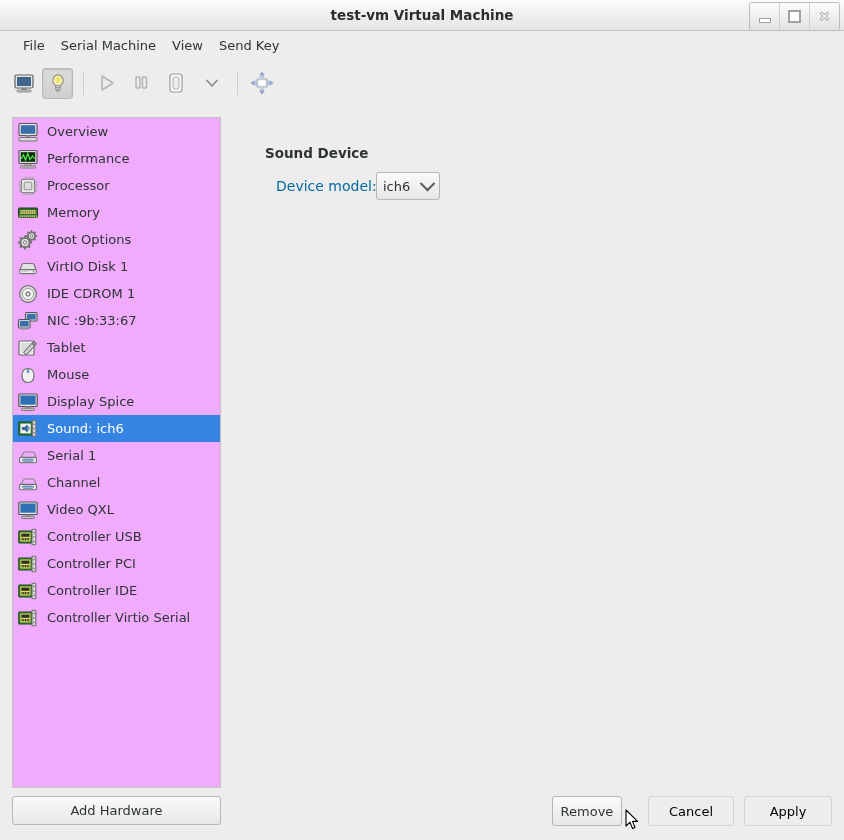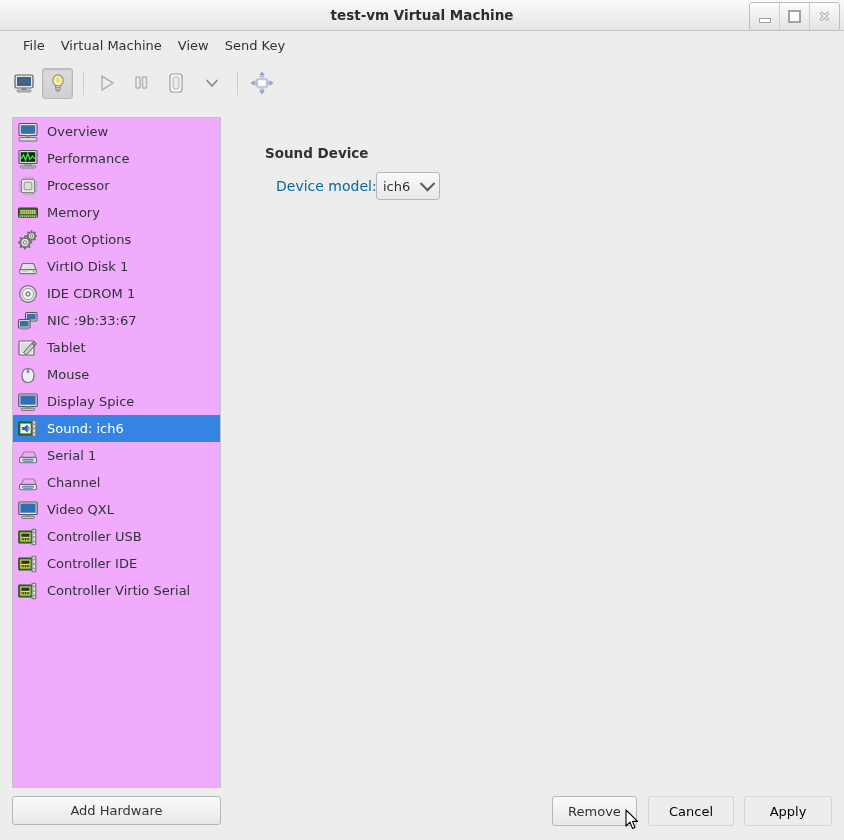--- a/index.html
+++ b/index.html
@@ -234,21 +234,21 @@
     justify-content: center;
     font-size: 13px;
     color: #2e3436;
     box-sizing: border-box;
   }
   .action-btn.disabled {
     color: #000000;
     background: #ededed;
     border-color: #d4d4d4;
   }
-  #btn-remove { left: 552px; top: 796px; width: 85px; }
+  #btn-remove { left: 552px; top: 796px; width: 70px; }
   #btn-cancel { left: 648px; top: 796px; width: 86px; }
   #btn-apply  { left: 744px; top: 796px; width: 88px; }
 
   
   #cursor {
     position: absolute;
     left: 625px; top: 809px;
     width: 14px; height: 22px;
     pointer-events: none;
   }
@@ -266,21 +266,21 @@
       <span class="sq-max"></span>
     </div>
     <div class="winbtn">
       <span class="glyph">✕</span>
     </div>
   </div>
 </div>
 
 <div id="menubar">
   <div class="menu-item">File</div>
-  <div class="menu-item">Virtual Machine</div>
+  <div class="menu-item">Serial Machine</div>
   <div class="menu-item">View</div>
   <div class="menu-item">Send Key</div>
 </div>
 
 <div id="toolbar">
 
   <div class="tb-btn">
     <svg width="22" height="22" viewBox="0 0 22 22">
       <rect x="2" y="3" width="18" height="13" rx="1.5" fill="#e8e8e8" stroke="#5f5f5f" stroke-width="1.2"></rect>
       <rect x="4" y="5" width="14" height="9" fill="#41658a"></rect>
@@ -568,37 +568,54 @@
         <rect x="4.5" y="12" width="1.1" height="2.4" fill="#2f2f2f"></rect>
         <rect x="6.2" y="12" width="1.1" height="2.4" fill="#2f2f2f"></rect>
         <rect x="7.9" y="12" width="1.1" height="2.4" fill="#2f2f2f"></rect>
         <rect x="9.6" y="12" width="1.1" height="2.4" fill="#2f2f2f"></rect>
         <rect x="11.3" y="12" width="1.1" height="2.4" fill="#2f2f2f"></rect>
         <rect x="15" y="3.2" width="3.8" height="15.6" rx="0.6" fill="#dcdcdc" stroke="#6f6f6f" stroke-width="1.1"></rect>
         <circle cx="16.9" cy="6.6" r="1" fill="#8f8f8f"></circle>
         <circle cx="16.9" cy="11" r="1" fill="#8f8f8f"></circle>
         <circle cx="16.9" cy="15.4" r="1" fill="#8f8f8f"></circle>
       </svg>
-      <span class="hw-label">Controller IDE</span>
+      <span class="hw-label">Controller PCI</span>
     </div>
     <div class="hw-row">
       <svg viewBox="0 0 22 22" class="hw-icon">
         <rect x="1.8" y="5" width="13.2" height="12" rx="0.7" fill="#2f7a2f" stroke="#1d4d1d" stroke-width="1.1"></rect>
         <rect x="3.3" y="6.5" width="10.2" height="9" fill="#dede5a"></rect>
         <rect x="4.3" y="7.6" width="8.2" height="3.2" fill="#2f2f2f"></rect>
         <rect x="4.5" y="12" width="1.1" height="2.4" fill="#2f2f2f"></rect>
         <rect x="6.2" y="12" width="1.1" height="2.4" fill="#2f2f2f"></rect>
         <rect x="7.9" y="12" width="1.1" height="2.4" fill="#2f2f2f"></rect>
         <rect x="9.6" y="12" width="1.1" height="2.4" fill="#2f2f2f"></rect>
         <rect x="11.3" y="12" width="1.1" height="2.4" fill="#2f2f2f"></rect>
         <rect x="15" y="3.2" width="3.8" height="15.6" rx="0.6" fill="#dcdcdc" stroke="#6f6f6f" stroke-width="1.1"></rect>
         <circle cx="16.9" cy="6.6" r="1" fill="#8f8f8f"></circle>
         <circle cx="16.9" cy="11" r="1" fill="#8f8f8f"></circle>
         <circle cx="16.9" cy="15.4" r="1" fill="#8f8f8f"></circle>
       </svg>
+      <span class="hw-label">Controller IDE</span>
+    </div>
+    <div class="hw-row">
+      <svg viewBox="0 0 22 22" class="hw-icon">
+        <rect x="1.8" y="5" width="13.2" height="12" rx="0.7" fill="#2f7a2f" stroke="#1d4d1d" stroke-width="1.1"></rect>
+        <rect x="3.3" y="6.5" width="10.2" height="9" fill="#dede5a"></rect>
+        <rect x="4.3" y="7.6" width="8.2" height="3.2" fill="#2f2f2f"></rect>
+        <rect x="4.5" y="12" width="1.1" height="2.4" fill="#2f2f2f"></rect>
+        <rect x="6.2" y="12" width="1.1" height="2.4" fill="#2f2f2f"></rect>
+        <rect x="7.9" y="12" width="1.1" height="2.4" fill="#2f2f2f"></rect>
+        <rect x="9.6" y="12" width="1.1" height="2.4" fill="#2f2f2f"></rect>
+        <rect x="11.3" y="12" width="1.1" height="2.4" fill="#2f2f2f"></rect>
+        <rect x="15" y="3.2" width="3.8" height="15.6" rx="0.6" fill="#dcdcdc" stroke="#6f6f6f" stroke-width="1.1"></rect>
+        <circle cx="16.9" cy="6.6" r="1" fill="#8f8f8f"></circle>
+        <circle cx="16.9" cy="11" r="1" fill="#8f8f8f"></circle>
+        <circle cx="16.9" cy="15.4" r="1" fill="#8f8f8f"></circle>
+      </svg>
       <span class="hw-label">Controller Virtio Serial</span>
     </div>
   </div>
 
 <div id="add-hardware">
   <span>Add Hardware</span>
 </div>
 
 <div id="detail">
   <div id="detail-title">Sound Device</div>

